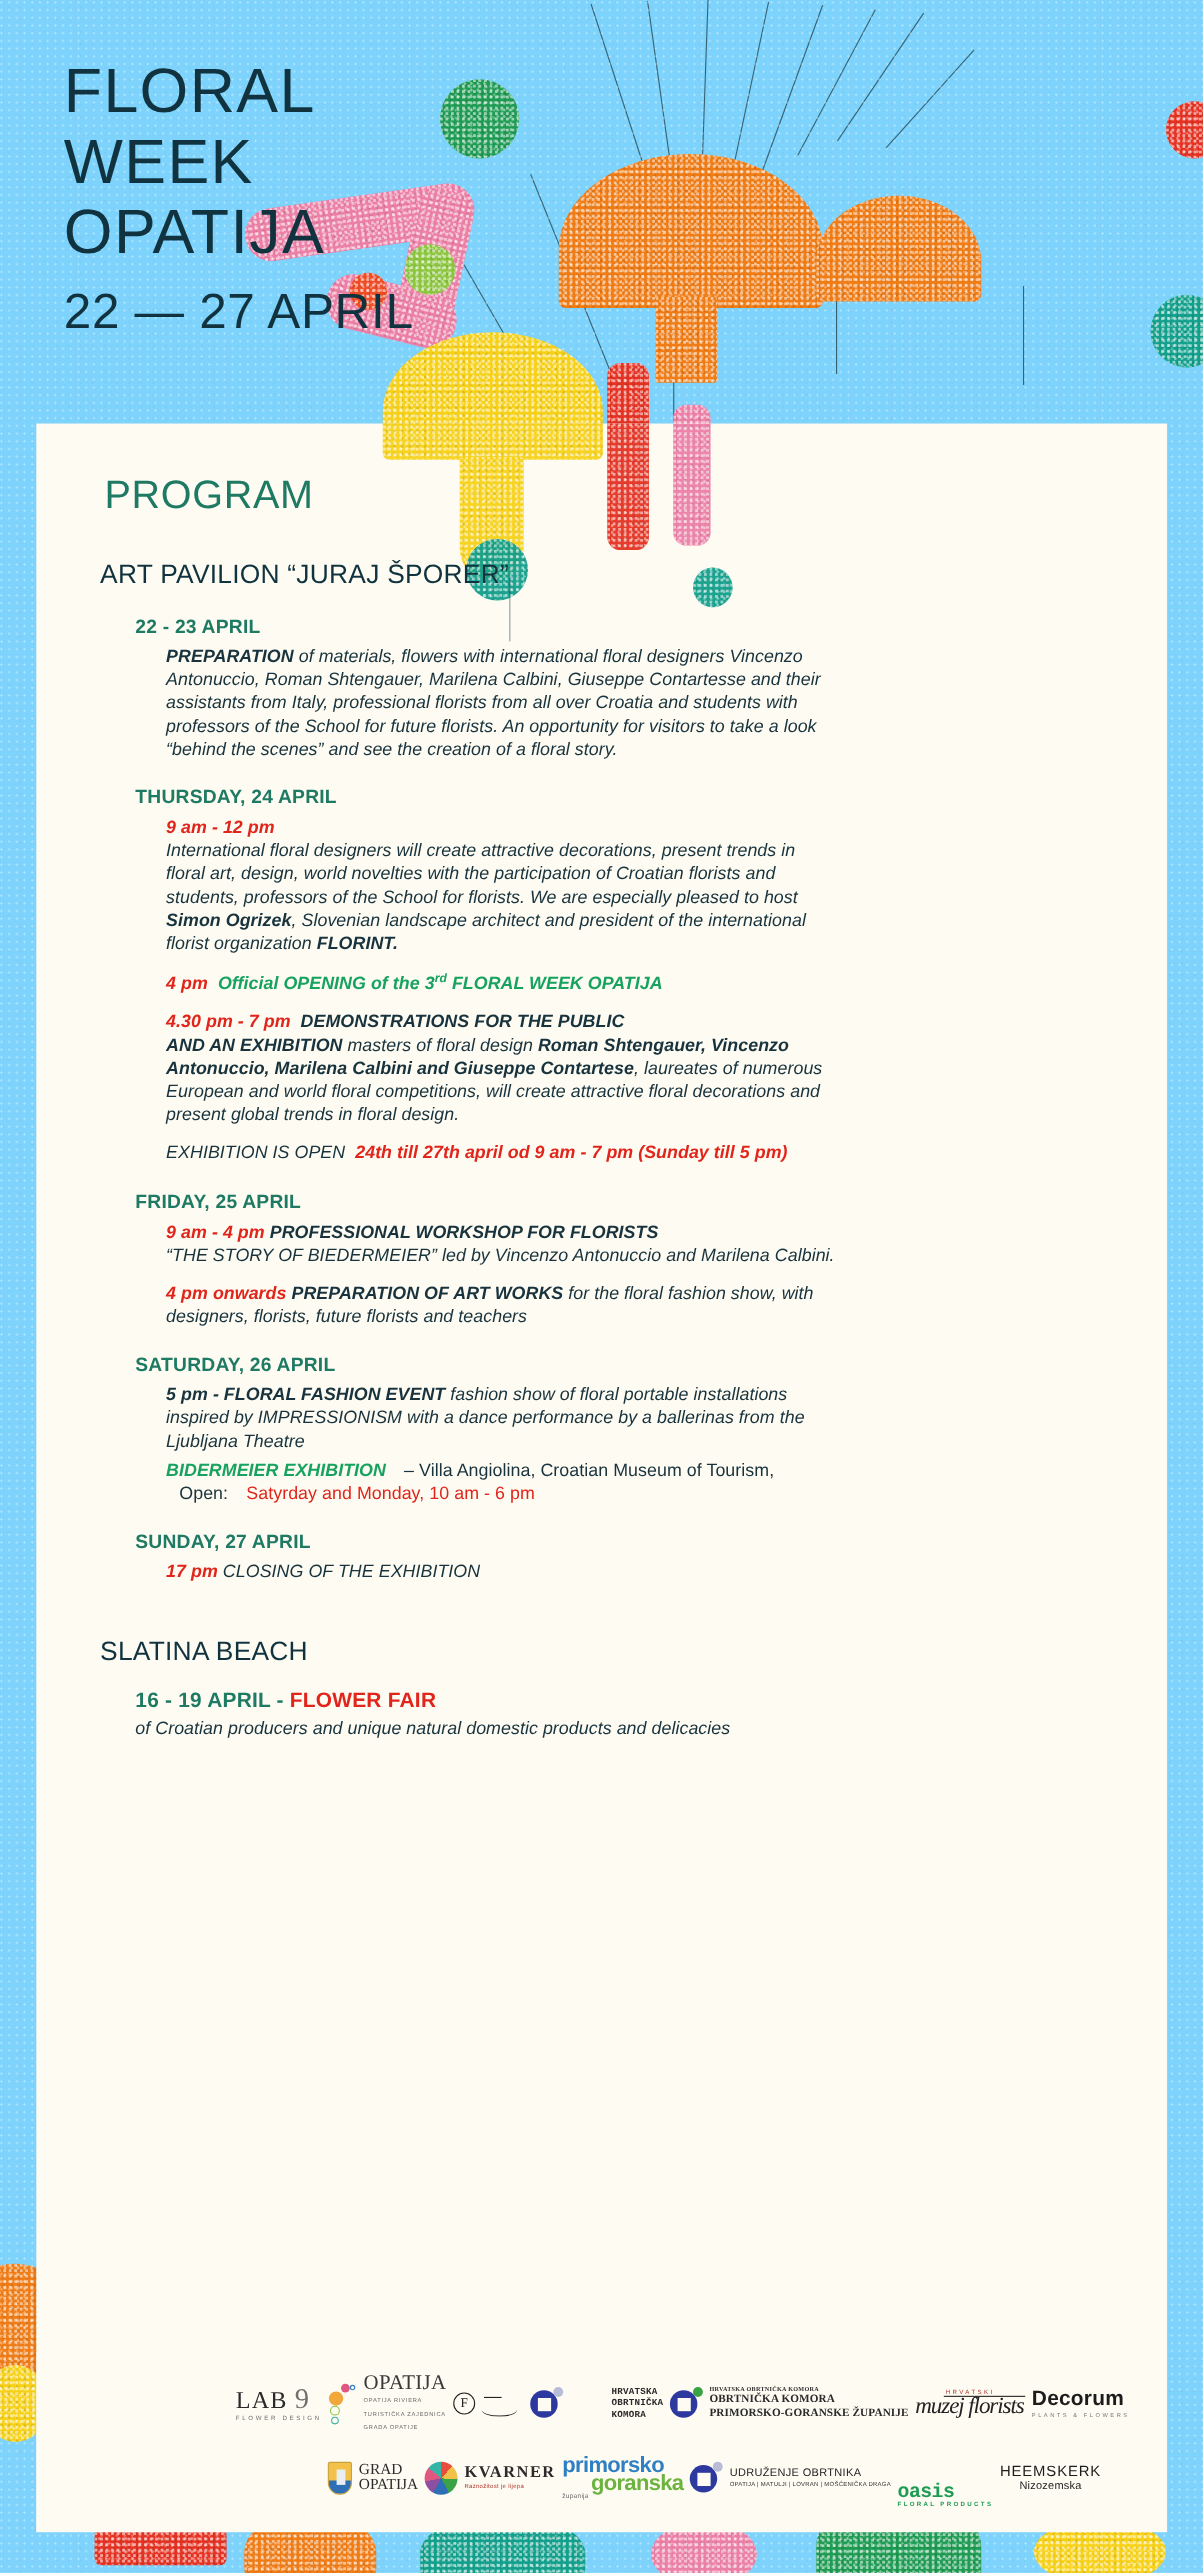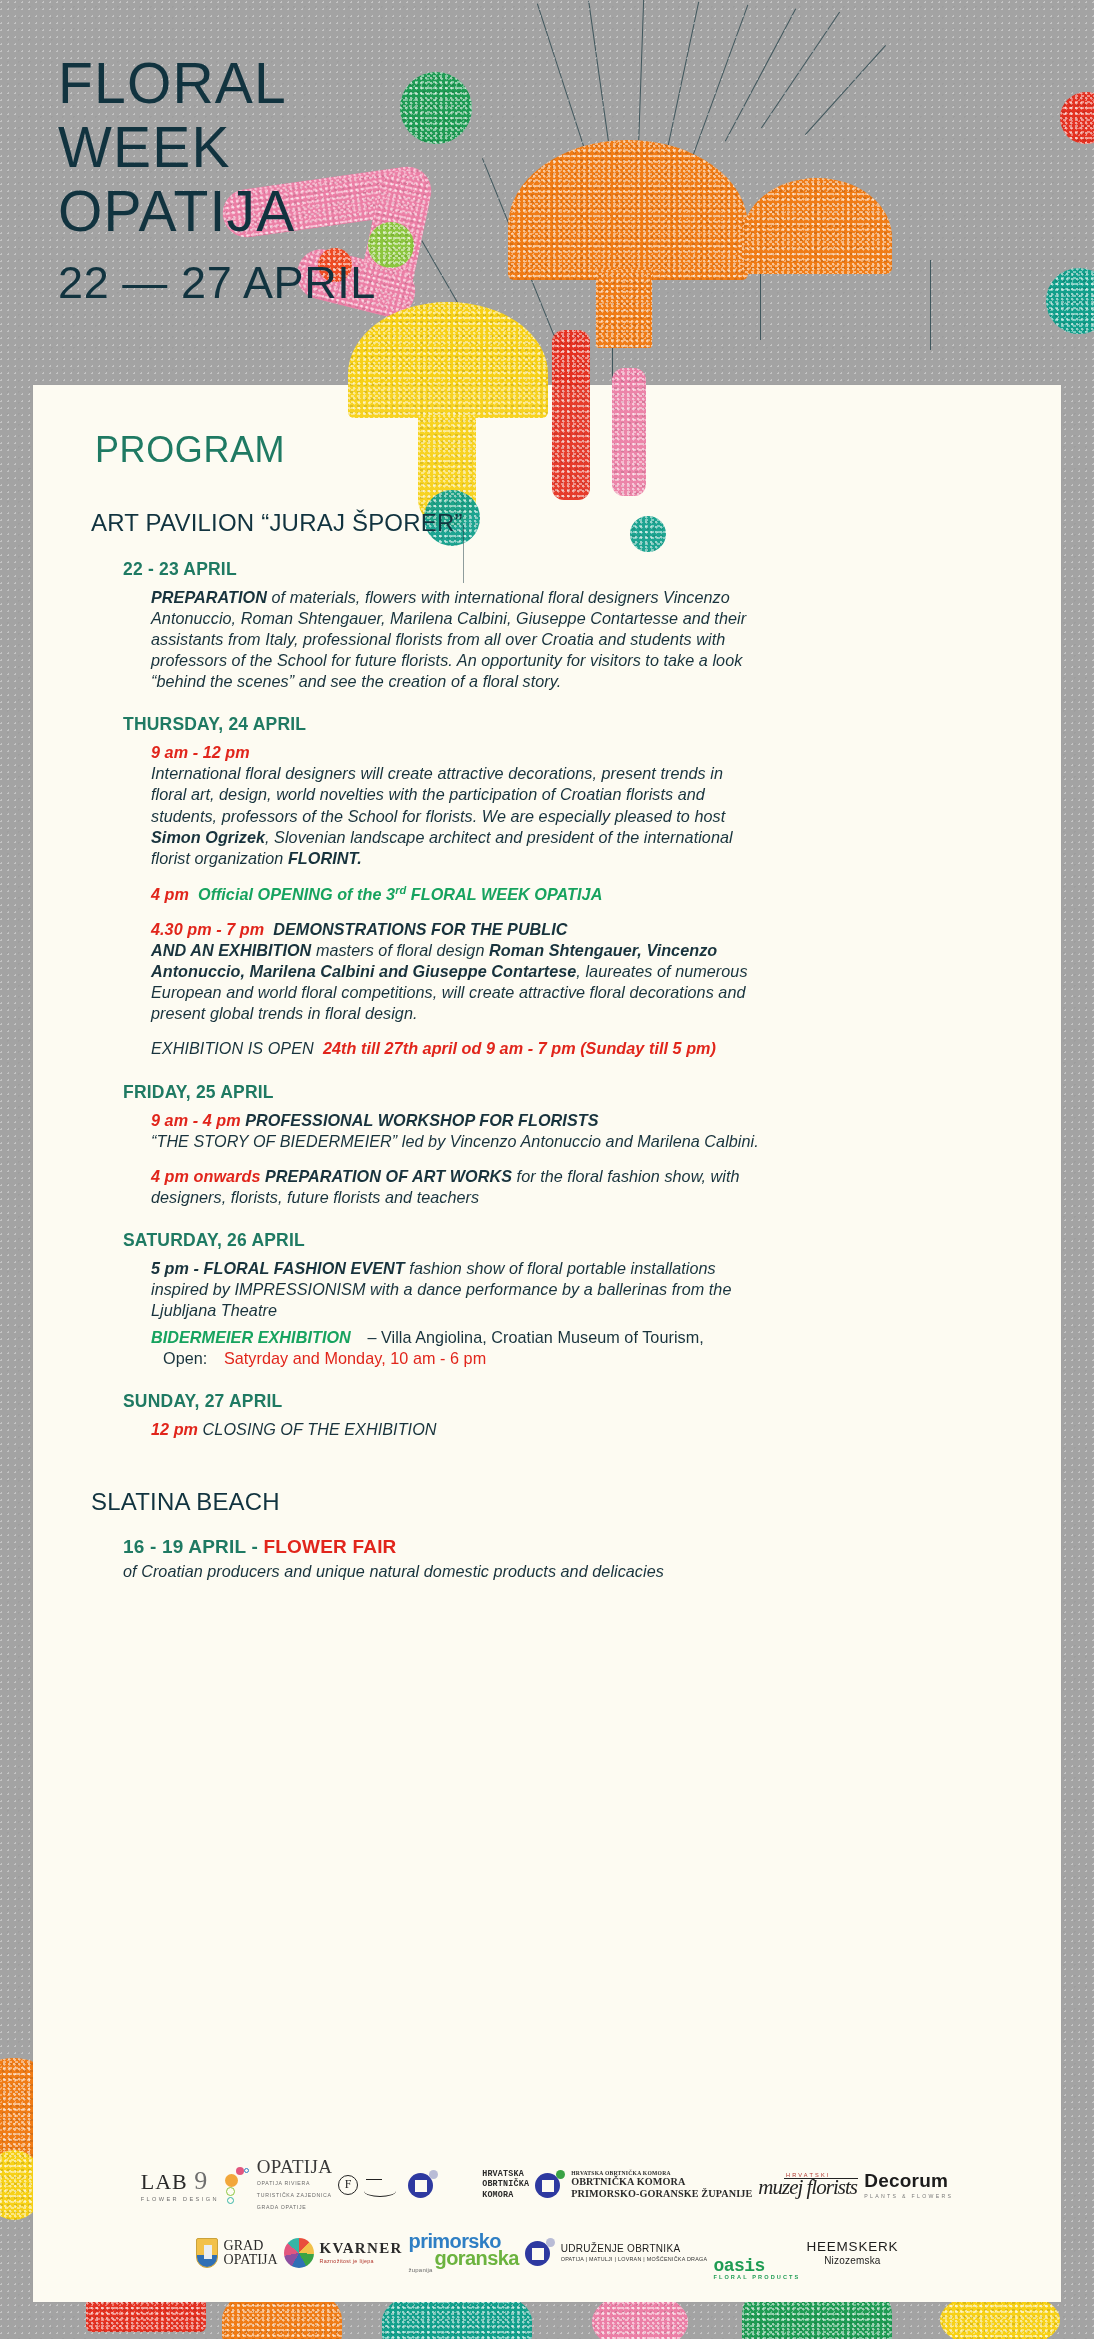--- a/index.html
+++ b/index.html
@@ -10,21 +10,21 @@
   }
   body {
     width: 1094px; height: 2339px;
     position: relative; overflow: hidden;
     font-family: "Liberation Sans", sans-serif;
   }
 
   
   #poster {
     position: absolute; inset: 0;
-    background: #a3a3a3;
+    background: #7dd3fc;
     overflow: hidden;
   }
   #poster::after {
     
     content: "";
     position: absolute; inset: 0;
     background-image:
       radial-gradient(circle at 20% 30%, rgba(255,255,255,.35) 0 1px, transparent 1px),
       radial-gradient(circle at 70% 60%, rgba(0,0,0,.03) 0 1px, transparent 1px);
     background-size: 7px 7px, 11px 11px;
@@ -114,21 +114,21 @@
   .up  { vertical-align: super; font-size: .68em; }
   .nonital { font-style: normal; margin-left: 12px; }
 
   
   #sponsors {
     position: absolute; left: 0; right: 0; bottom: 0;
     padding: 18px 34px 22px 34px;
     background: #fdfbf2; z-index: 4;
   }
   .sp-row {
-    display: flex; align-items: center; justify-content: center;
+    display: flex; align-items: center; justify-content: flex-end;
     margin-bottom: 14px; gap: 6px;
   }
   .sp { display: flex; align-items: center; gap: 6px; }
 
   
   .lab9 { font-family: "Liberation Serif", serif; font-size: 22px; color:#2a2a2a; letter-spacing:1px; line-height:1;}
   .lab9 .nine { color:#6f6f6f; font-size:26px; }
   .lab9-sub { font-size: 5.6px; letter-spacing: 2.4px; color:#6d6d6d; margin-top:2px; }
 
   .opat-dots { position:relative; width:26px; height:36px; }
@@ -358,21 +358,21 @@
       </div>
 
       <div class="day">SATURDAY, 26 APRIL</div>
       <div class="block">
         <p class="body"><span class="b">5 pm - FLORAL FASHION EVENT</span><span> fashion show of floral portable installations inspired by IMPRESSIONISM with a dance performance by a ballerinas from the Ljubljana Theatre</span></p>
         <p class="body" style="margin-top:6px"><span class="grn">BIDERMEIER EXHIBITION</span><span class="nonital"> – Villa Angiolina, Croatian Museum of Tourism,</span><br><span class="nonital">Open:</span> <span class="red nonital">Satyrday and Monday, 10 am - 6 pm</span></p>
       </div>
 
       <div class="day">SUNDAY, 27 APRIL</div>
       <div class="block">
-        <p class="body"><span class="red-b">12 pm</span> <span>CLOSING OF THE EXHIBITION</span></p>
+        <p class="body"><span class="red-b">17 pm</span> <span>CLOSING OF THE EXHIBITION</span></p>
       </div>
 
       <h2 class="venue second">SLATINA BEACH</h2>
       <div class="slatina-day"><span>16 - 19 APRIL - </span><span class="red">FLOWER FAIR</span></div>
       <div class="slatina-block">
         <p class="body">of Croatian producers and unique natural domestic products and  delicacies</p>
       </div>
     </div>
 
     <div id="sponsors">

